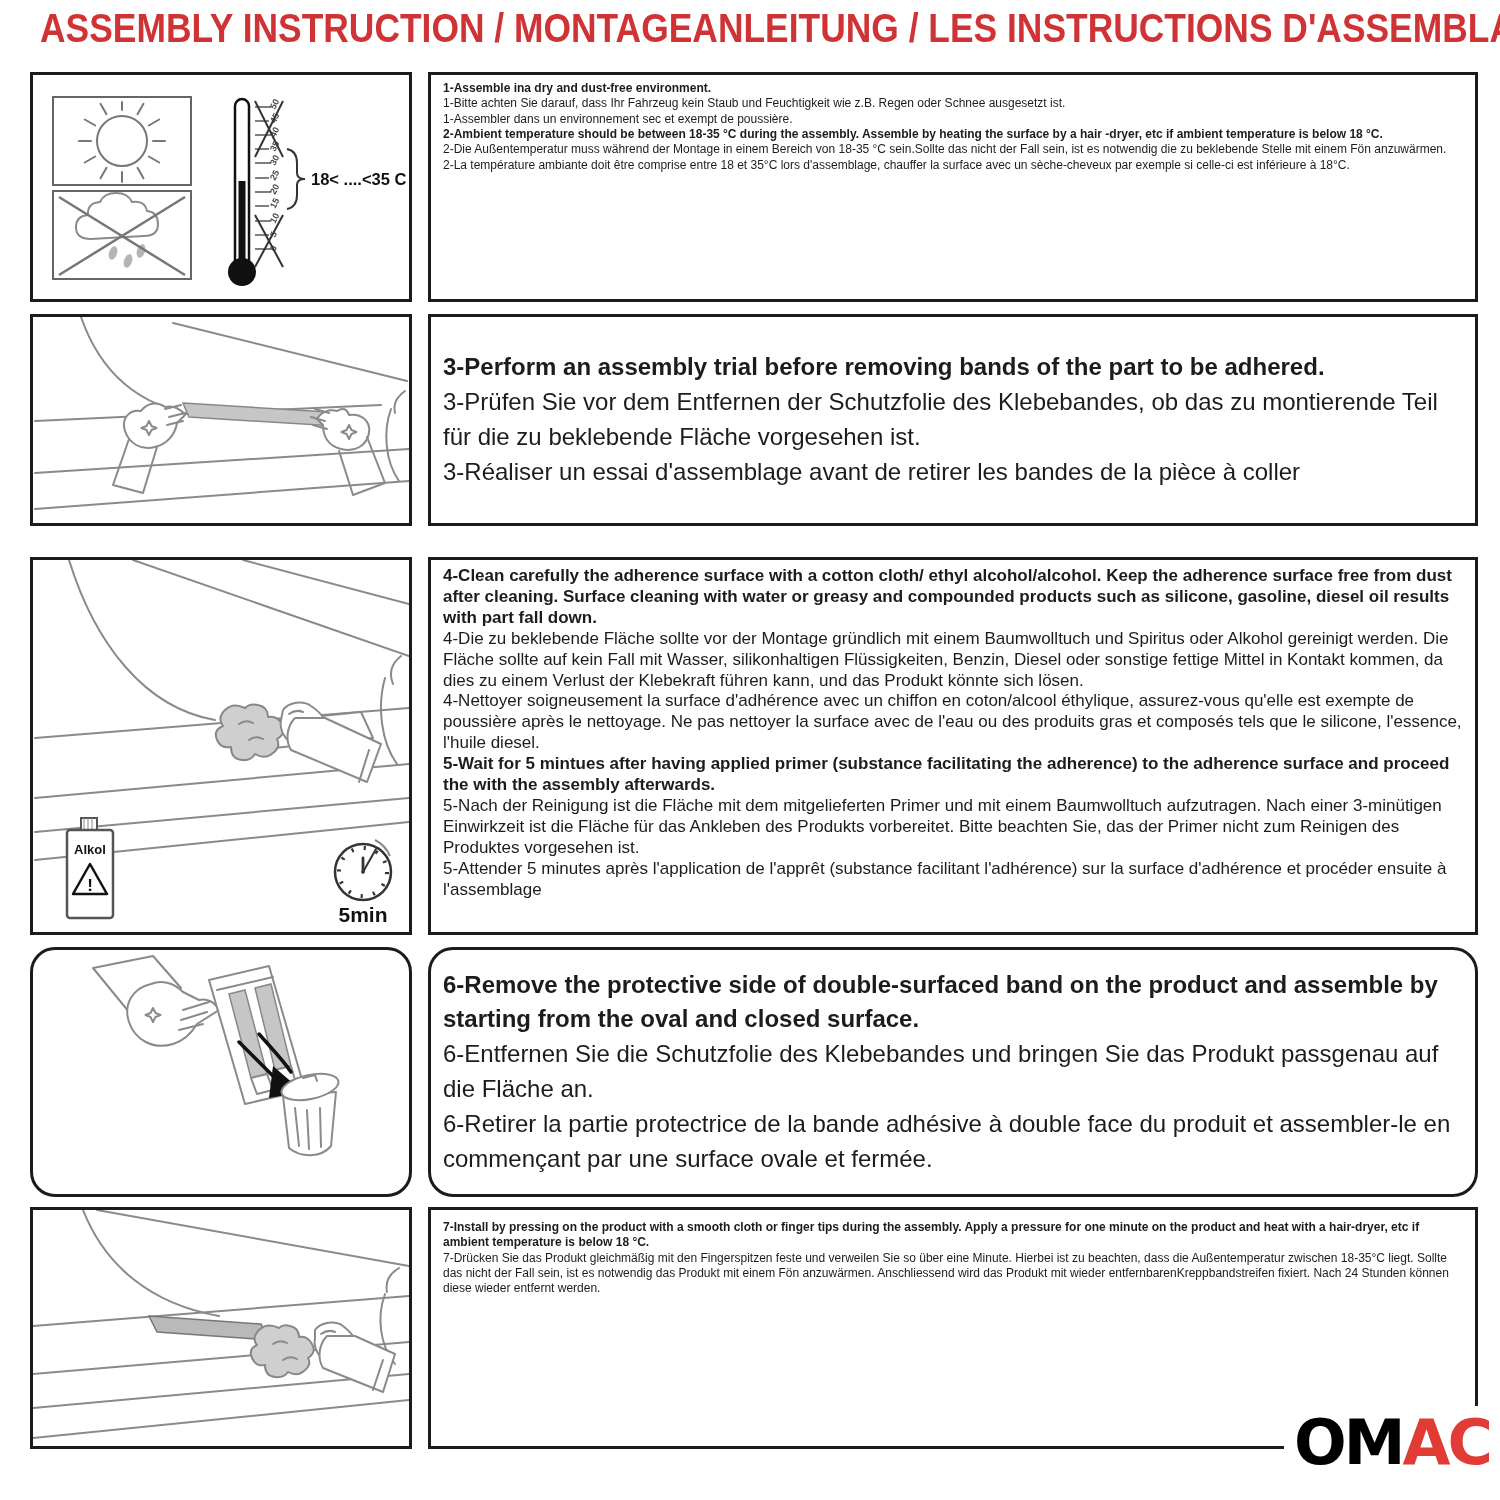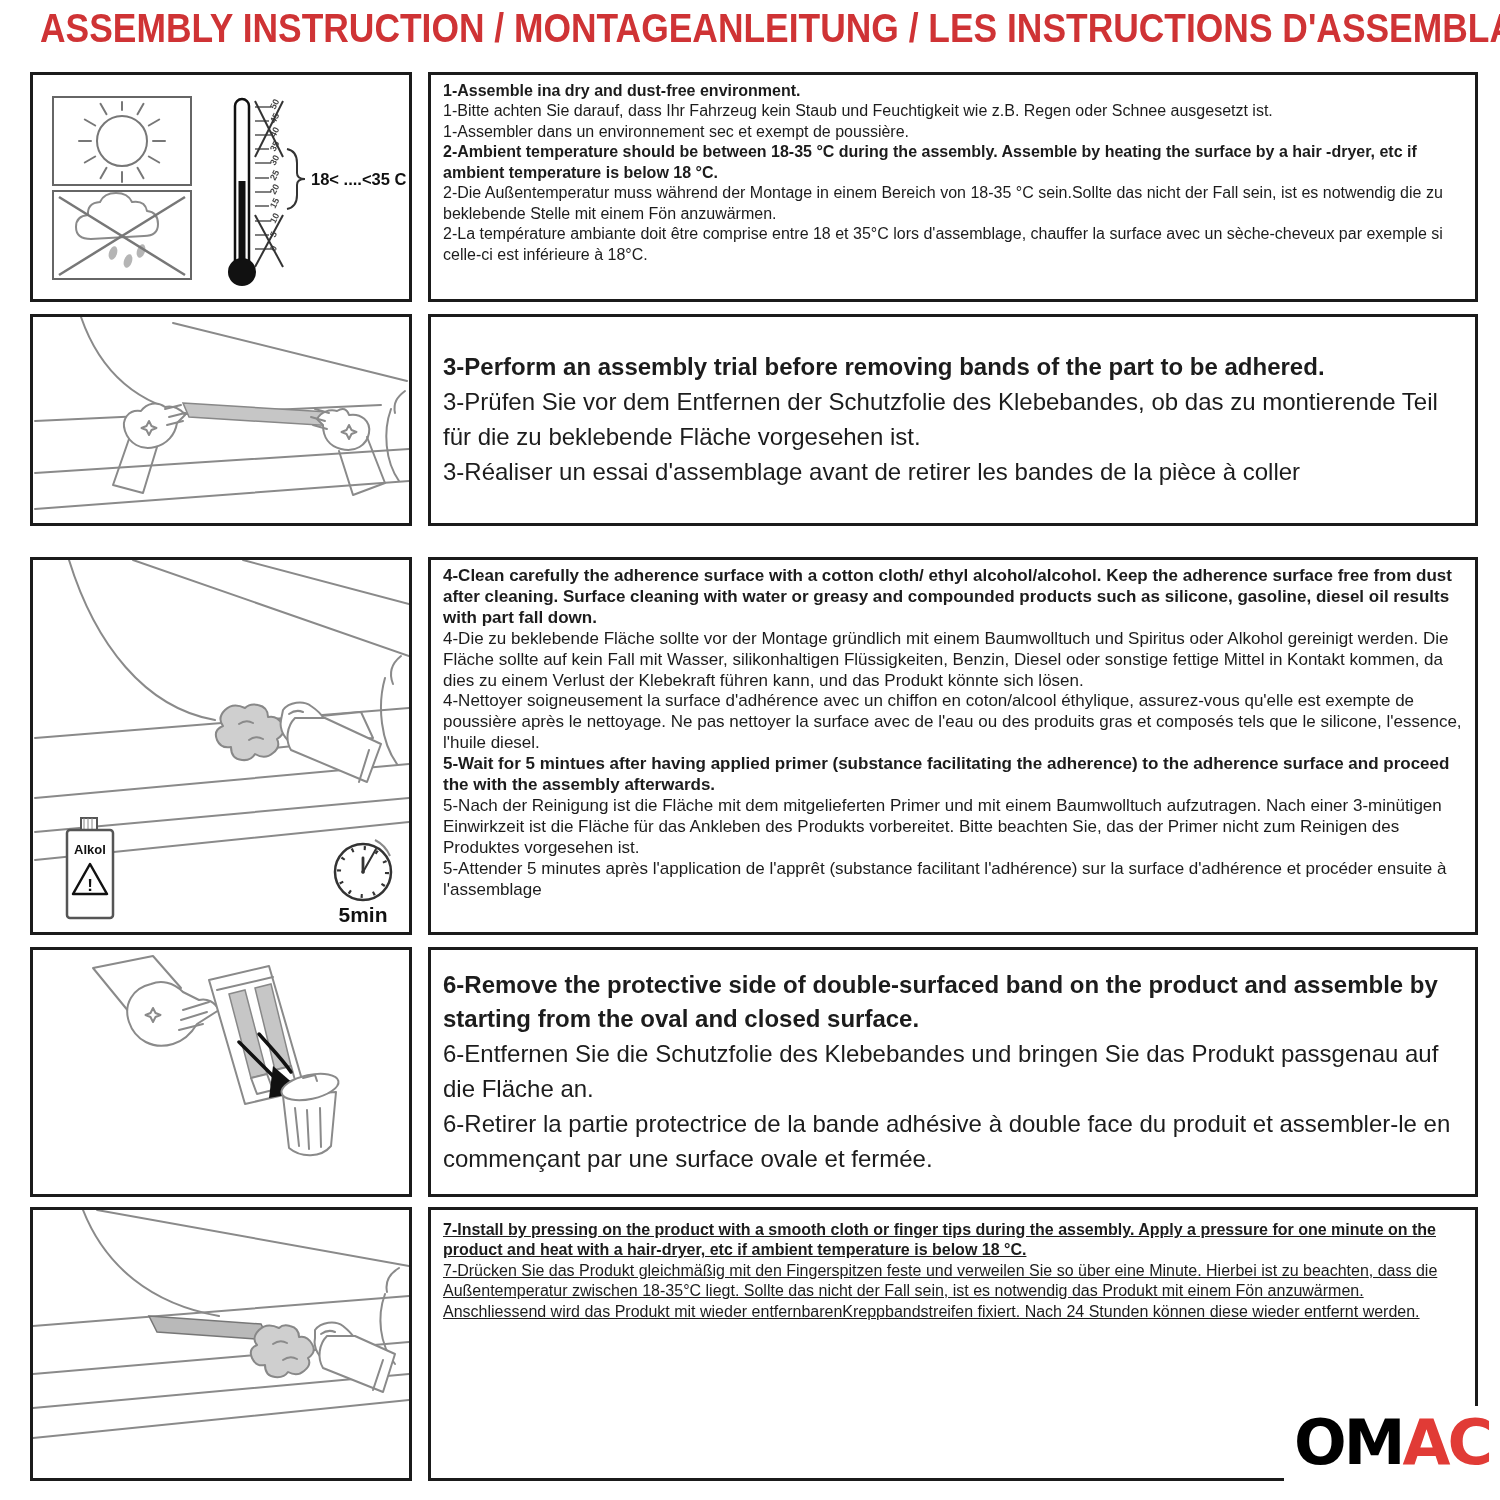--- a/index.html
+++ b/index.html
@@ -10,25 +10,25 @@
   .title{
     position:absolute;left:40px;top:6px;font-size:40px;font-weight:bold;
     color:#cf3335;white-space:nowrap;transform:scaleX(0.885);transform-origin:0 0;
   }
   .box{position:absolute;border:3px solid #1b1b1b;background:#fff;box-sizing:border-box;}
   .imgbox{left:30px;width:382px;}
   .txtbox{left:428px;width:1050px;overflow:hidden;}
   .r1{top:72px;height:230px;}
   .r2{top:314px;height:212px;}
   .r3{top:557px;height:378px;}
-  .r4{top:947px;height:250px;}
-  .r5{top:1207px;height:274px;text-decoration:underline;}
+  .r4{top:947px;height:250px;border-radius:25px;}
+  .r5{top:1207px;height:242px;}
   .txt{padding:6px 12px;}
   .txt p{margin:0;}
-  .small{font-size:16px;line-height:1.28;}
+  .small{font-size:12px;line-height:1.28;}
   .tiny{font-size:17px;line-height:1.23;}
   .big{font-size:24px;line-height:1.45;display:flex;flex-direction:column;justify-content:center;}
   .b{font-weight:bold;}
   .gap{margin-top:12px;}
   .gap2{margin-top:10px;}
   svg{display:block;}
   .line{fill:none;stroke:#8a8a8a;stroke-width:2;stroke-linecap:round;stroke-linejoin:round;}
   .fillw{fill:#fff;stroke:#8a8a8a;stroke-width:2;stroke-linejoin:round;}
   .grayfill{fill:#c6c6c6;stroke:#888;stroke-width:1.5;}
   .cloth{fill:#cfcfcf;stroke:#888;stroke-width:2;stroke-linejoin:round;}

